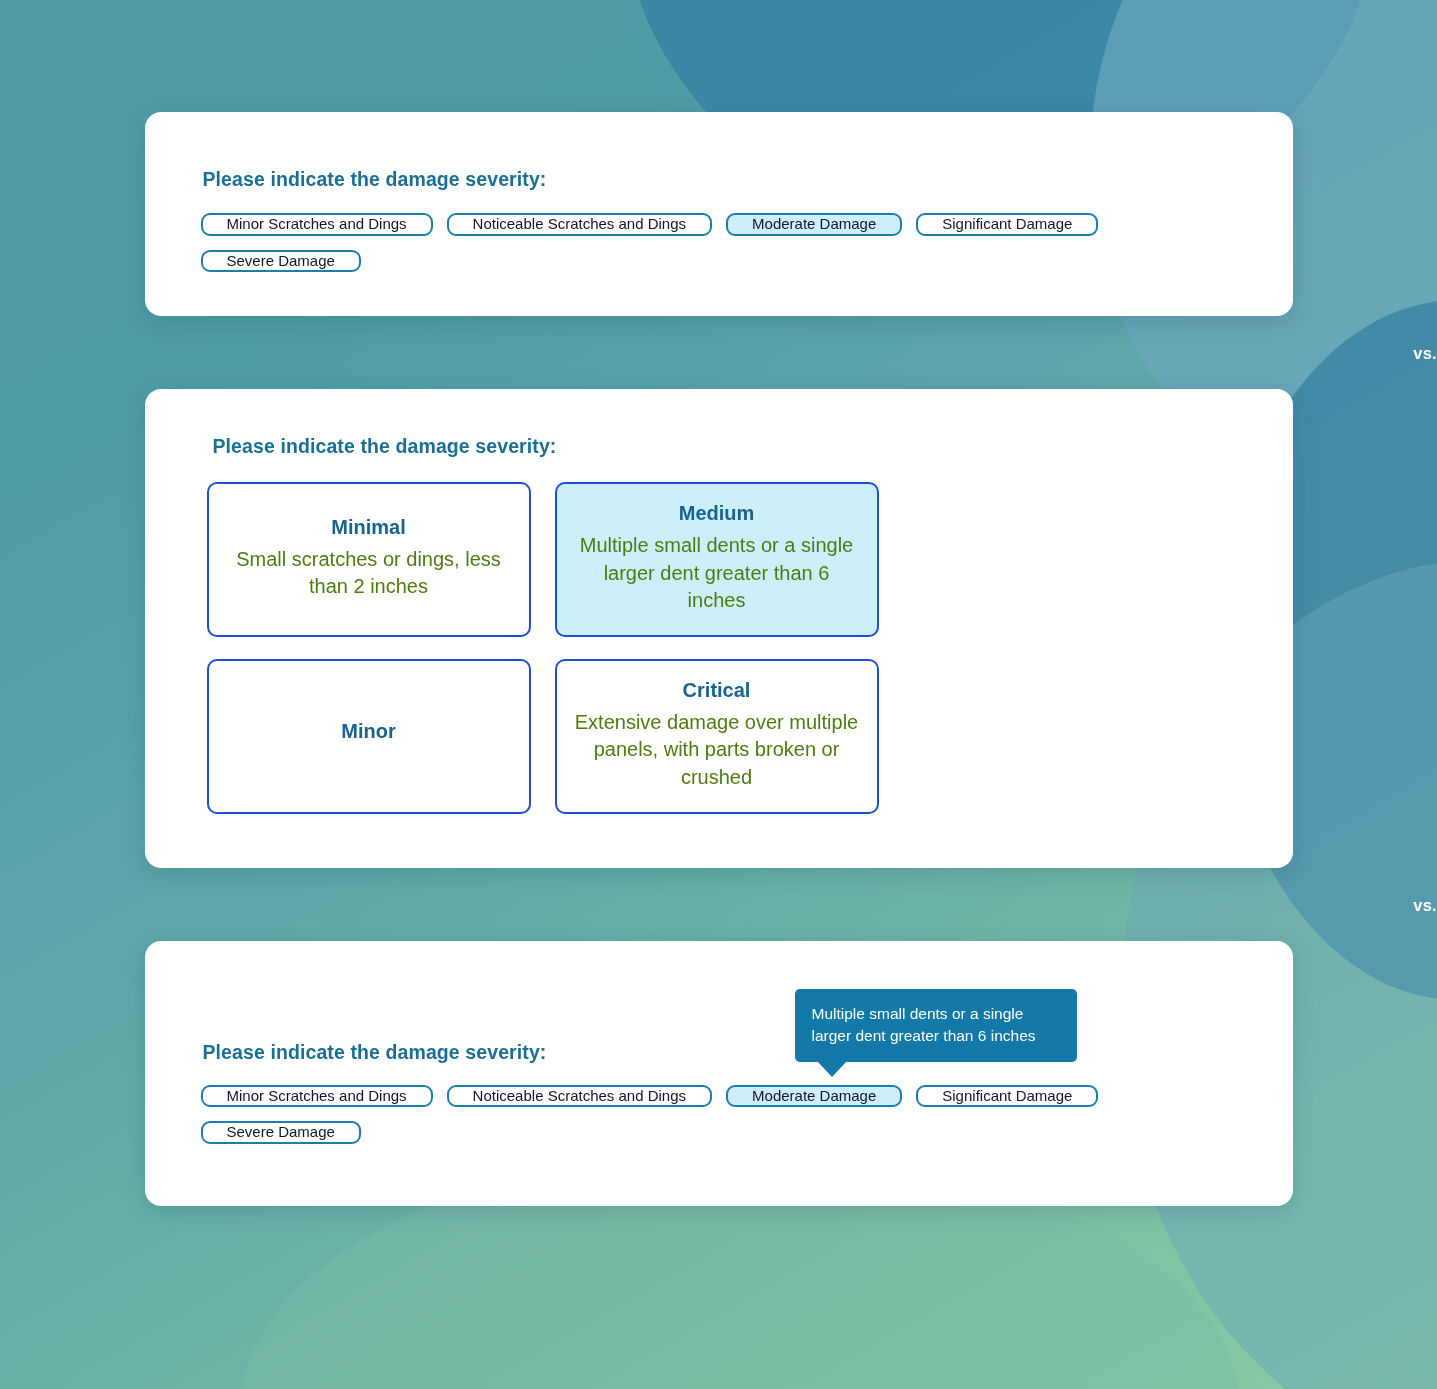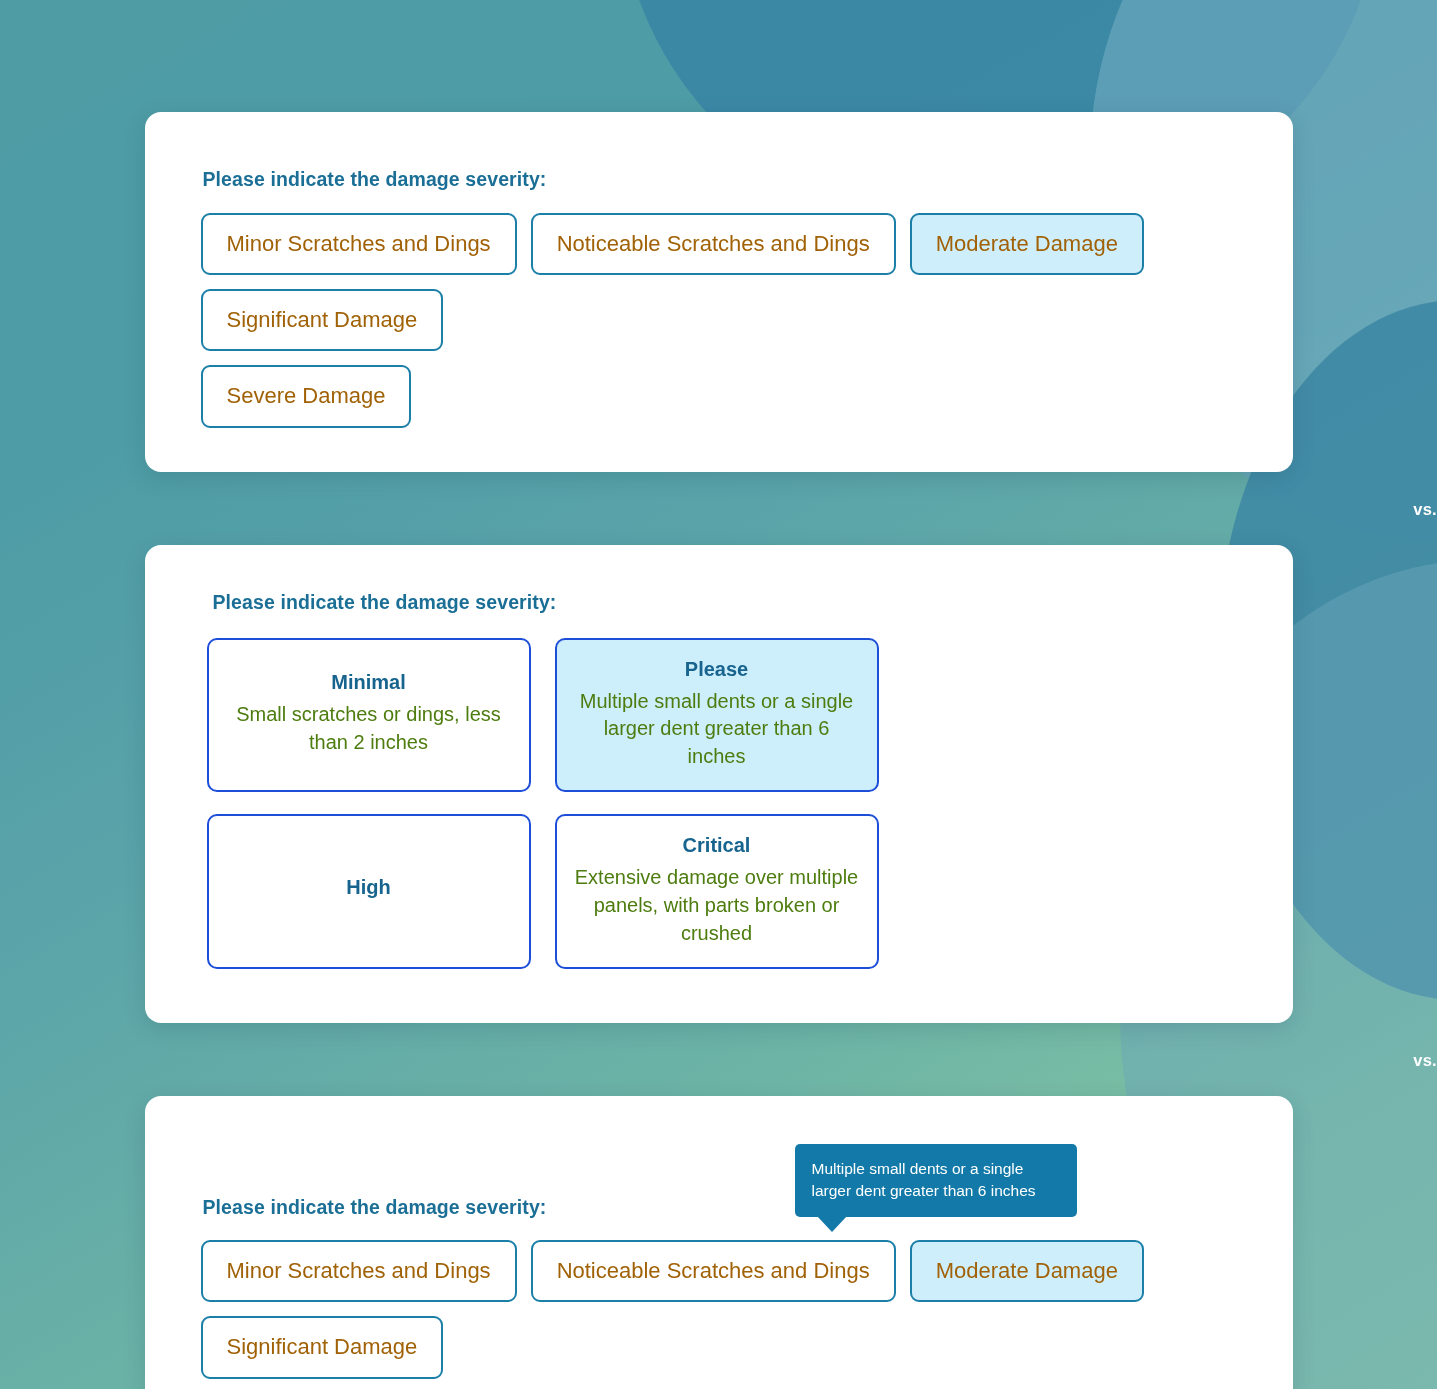--- a/index.html
+++ b/index.html
@@ -107,24 +107,24 @@
   .chip-row {
     display: flex;
     flex-wrap: wrap;
     gap: 14px;
     align-items: flex-start;
   }
   .chip {
     border: 2px solid #1b7fa8;
     border-radius: 9px;
     background: #ffffff;
-    color: #a16207;
-    font-size: 22px;
+    color: #0f172a;
+    font-size: 15px;
     font-family: "Liberation Sans", sans-serif;
-    padding: 17px 24px;
+    padding: 1px 24px;
     line-height: 1.1;
     cursor: pointer;
     white-space: nowrap;
   }
   .chip.selected {
     background: #cfeefb;
   }
 
   
   .card-row {
@@ -227,28 +227,28 @@
 
   <div class="panel panel-2">
     <div class="prompt">Please indicate the damage severity:</div>
 
     <div class="card-row">
       <div class="card">
         <div class="card-title">Minimal</div>
         <div class="card-desc">Small scratches or dings, less than 2 inches</div>
       </div>
       <div class="card selected">
-        <div class="card-title">Please</div>
+        <div class="card-title">Medium</div>
         <div class="card-desc">Multiple small dents or a single larger dent greater than 6 inches</div>
       </div>
     </div>
 
     <div class="card-row">
       <div class="card">
-        <div class="card-title">High</div>
+        <div class="card-title">Minor</div>
       </div>
       <div class="card">
         <div class="card-title">Critical</div>
         <div class="card-desc">Extensive damage over multiple panels, with parts broken or crushed</div>
       </div>
     </div>
   </div>
 
   <div class="vs">vs.</div>
 

